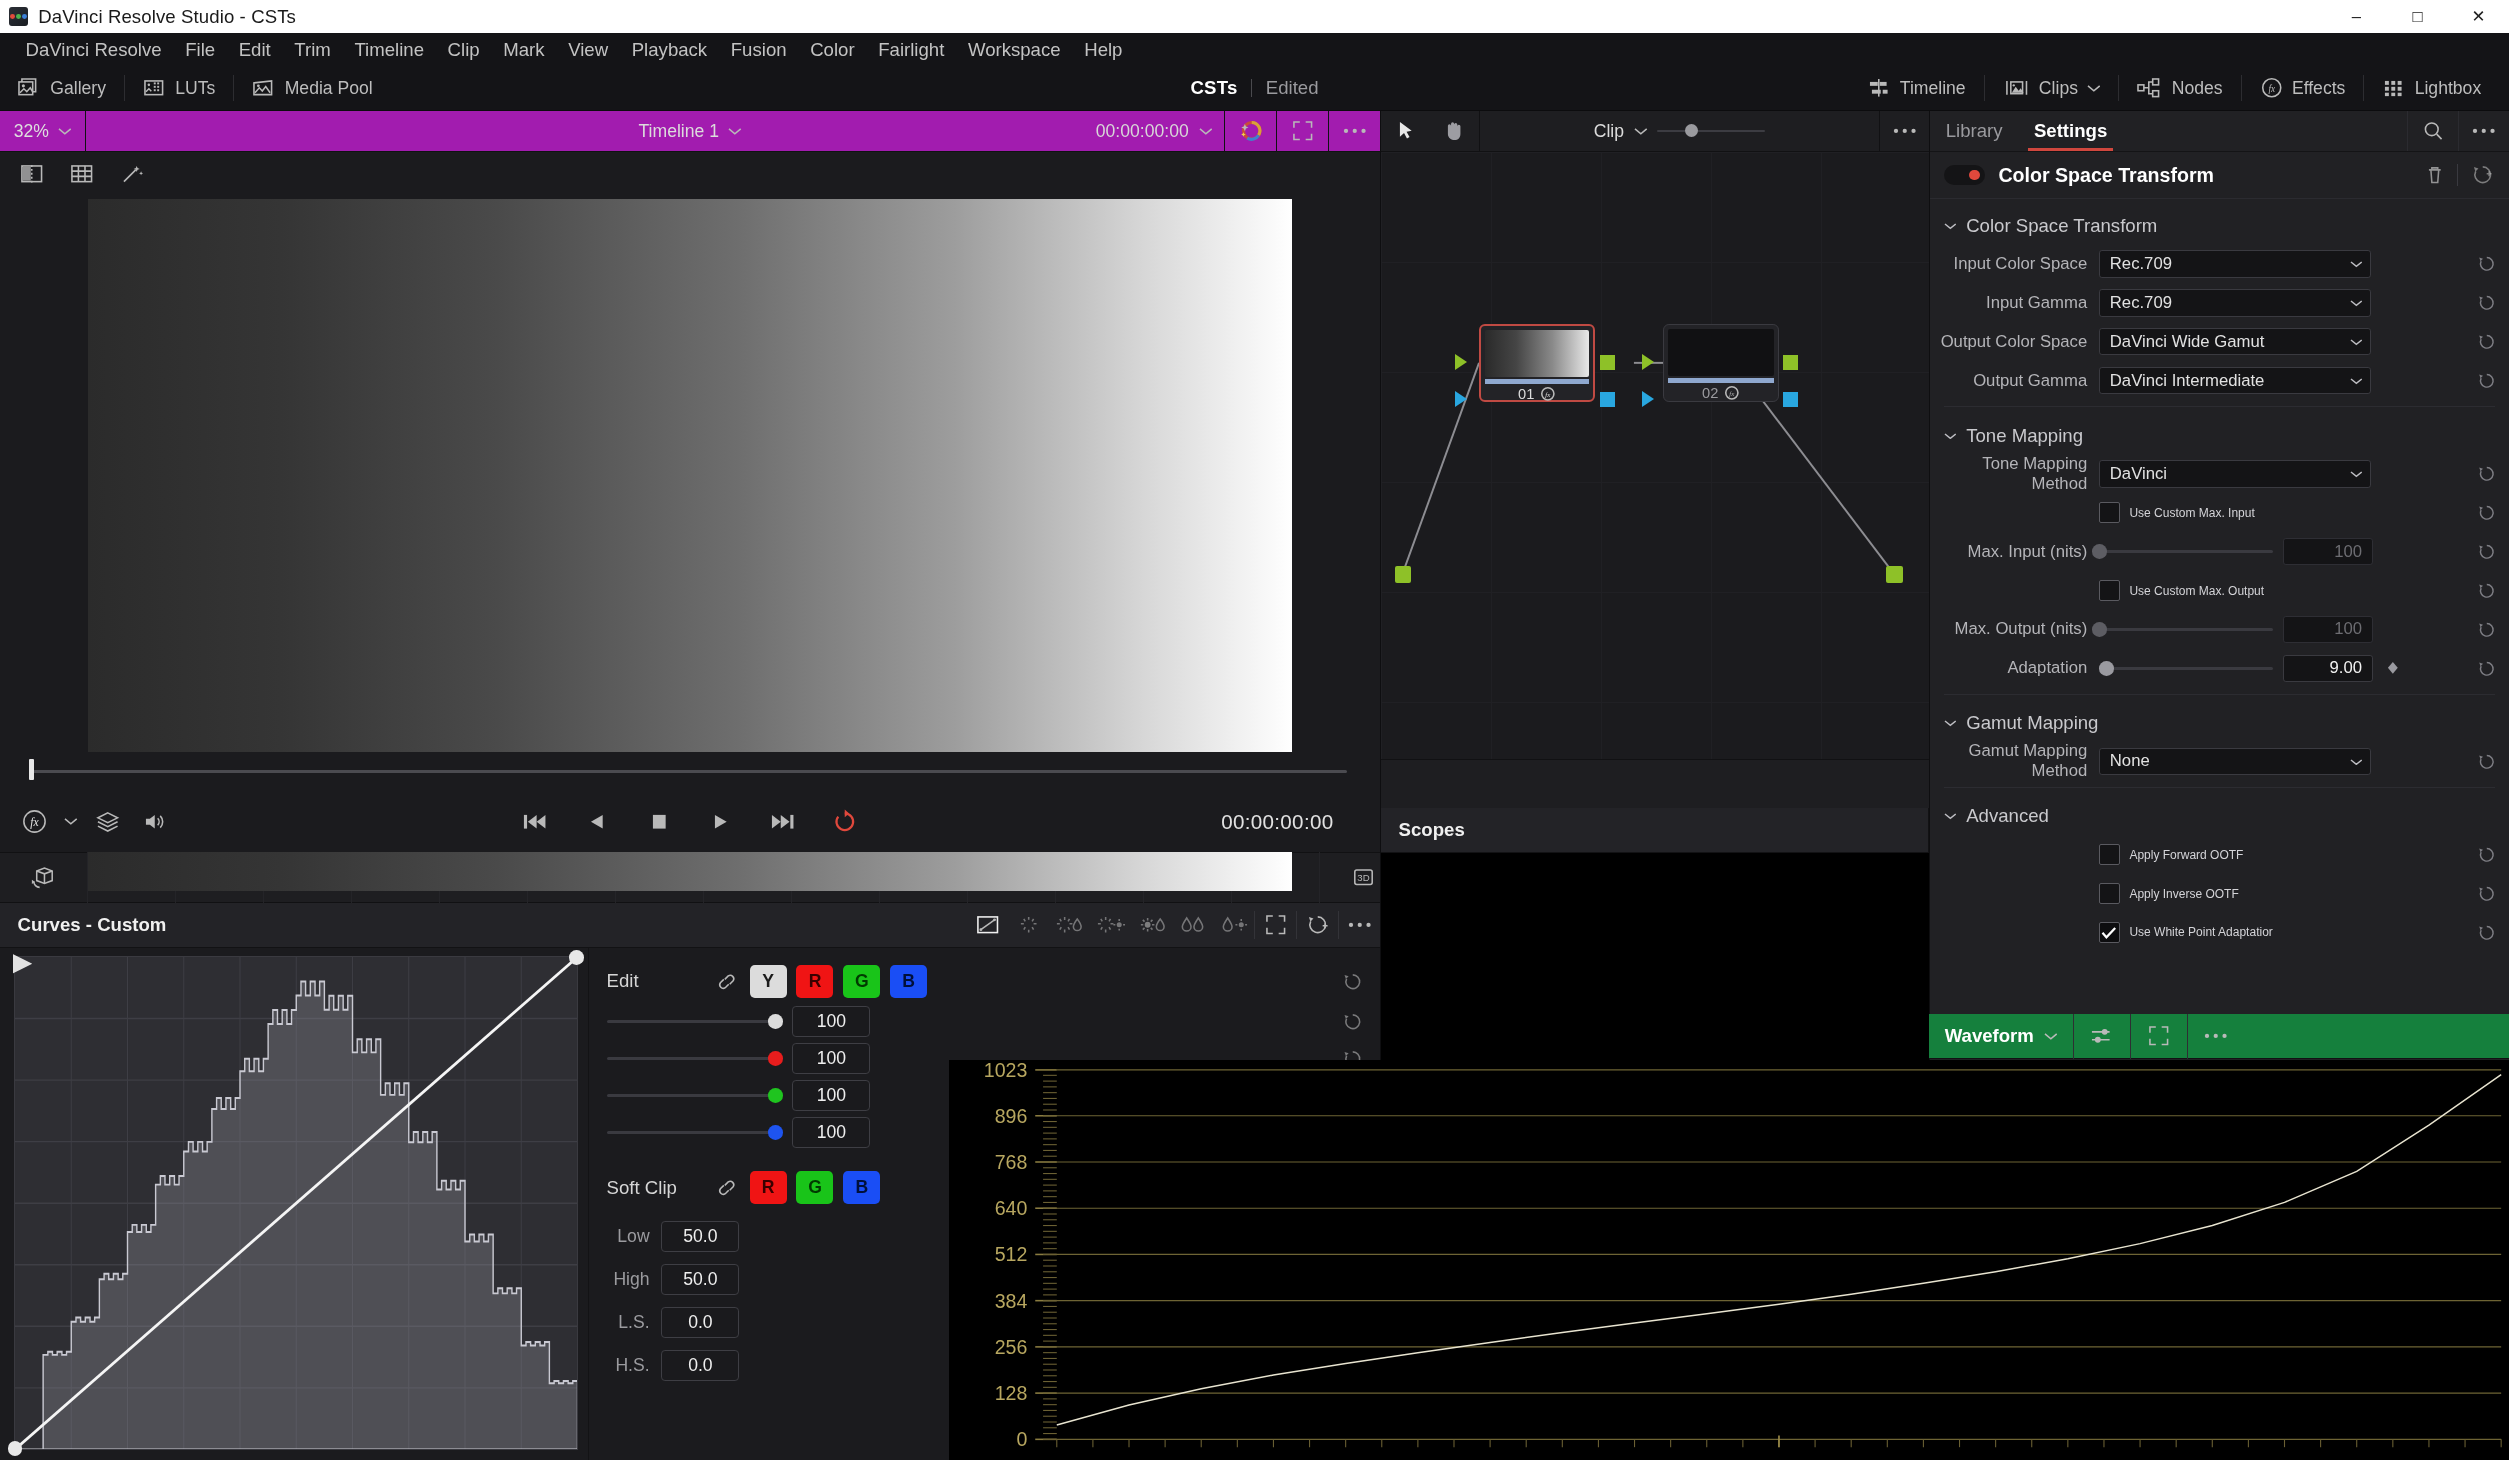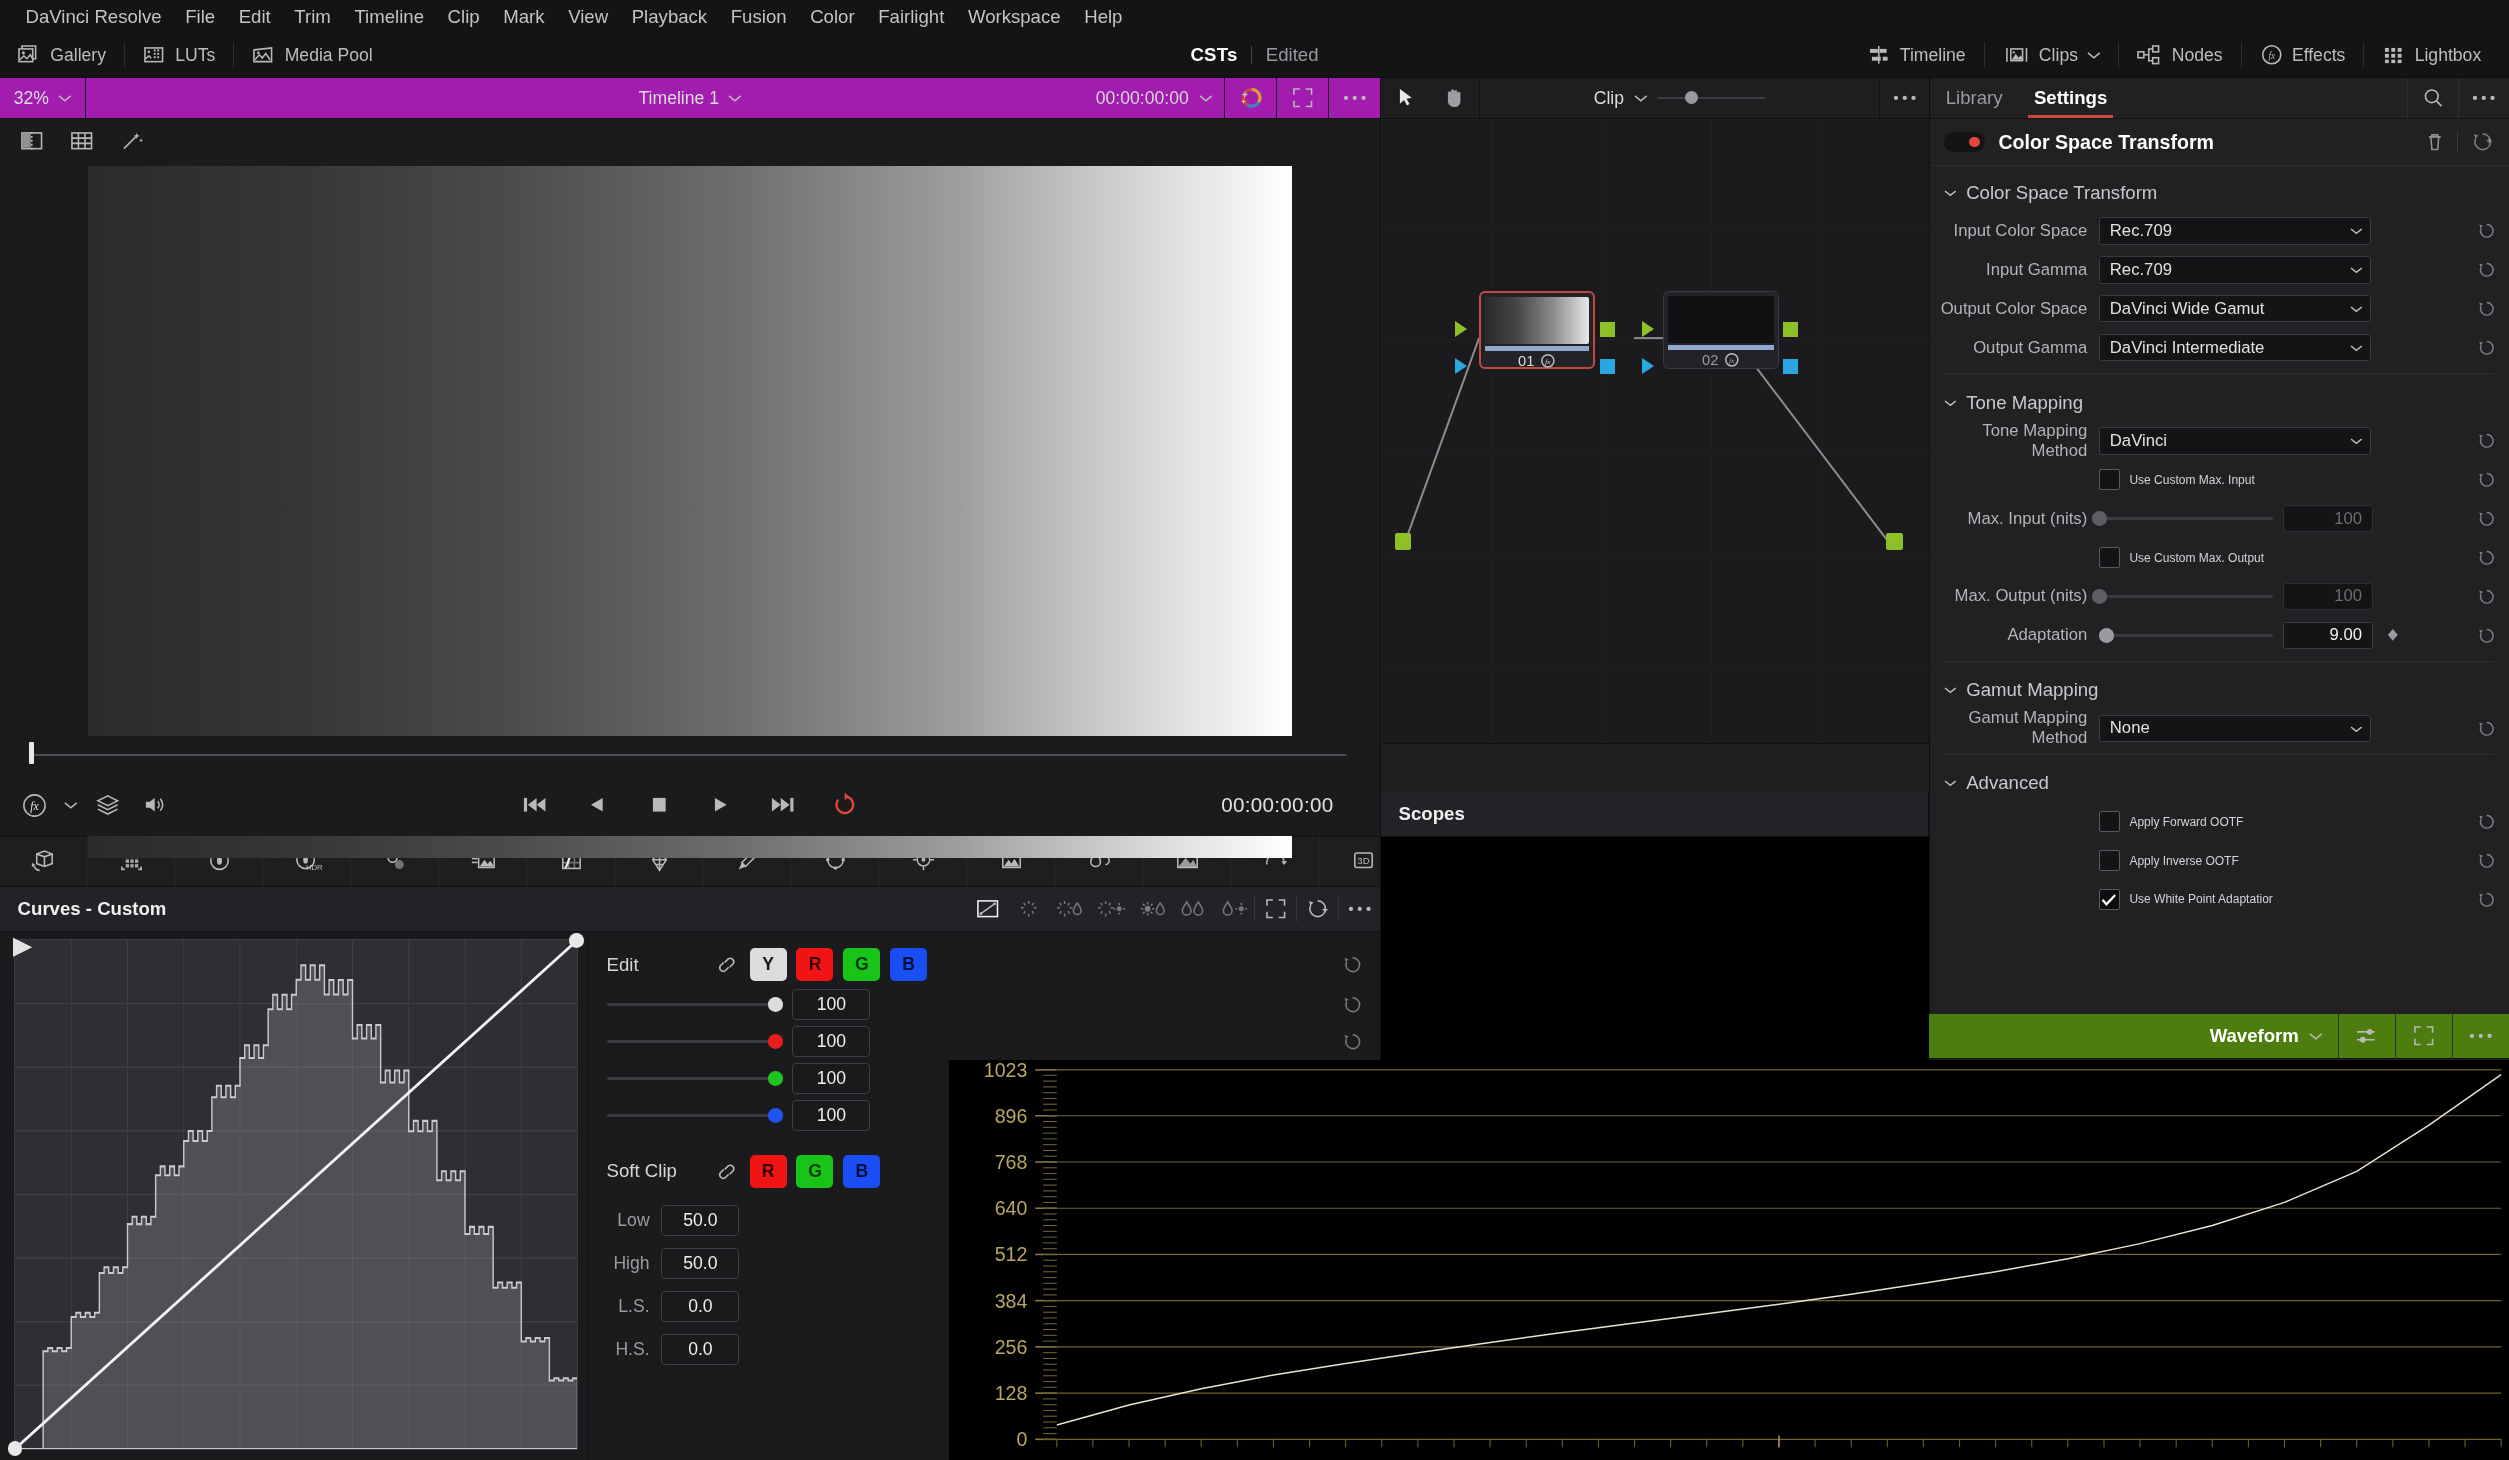--- a/index.html
+++ b/index.html
@@ -189,20 +189,35 @@
   .pnum.dim{ color:#6d6d72;border-color:#2e2e34;}
   .pnum.lit{ color:#f2f2f2;}
   .rst{ width:25.5px;display:flex;justify-content:center;}
   .divider{ height:1px;background:#2c2c31;margin:7.8px 13.7px;}
 </style>
 </head>
 <body>
 
 <div class="app">
 
+  <div class="titlebar">
+    <div class="tb-ico">
+      <div class="tb-dots">
+        <i style="background:#e24b3c"></i>
+          <i style="background:#4db24d"></i>
+          <i style="background:#3b7fd6"></i>
+      </div>
+    </div>
+    <div class="tb-title">DaVinci Resolve Studio - CSTs</div>
+    <div class="tb-btns">
+      <div class="tb-btn">–</div>
+      <div class="tb-btn">□</div>
+      <div class="tb-btn close">✕</div>
+    </div>
+  </div>
 
   <div class="menubar" id="menubar">
       <div class="mi">DaVinci Resolve</div>
       <div class="mi">File</div>
       <div class="mi">Edit</div>
       <div class="mi">Trim</div>
       <div class="mi">Timeline</div>
       <div class="mi">Clip</div>
       <div class="mi">Mark</div>
       <div class="mi">View</div>
@@ -1299,22 +1314,22 @@
                 <path fill="none" stroke="#7e7e84" stroke-width="1.6" d="M12 5a7 7 0 1 1-6.3 4"></path>
                 <path fill="#7e7e84" d="M3.6 5l4.2 1.3L5 9.2z"></path>
               </svg>
             </div>
           </div>
         </div>
     </div>
   </div>
 </div>
 
-<div style="position:absolute;left:1929px;top:1014px;width:580px;height:45px;background:#4d7c0f;
-            border-bottom:1px solid #121214;display:flex;align-items:center;justify-content:flex-end;">
+<div style="position:absolute;left:1929px;top:1014px;width:580px;height:45px;background:#15803d;
+            border-bottom:1px solid #121214;display:flex;align-items:center;">
   <div class="wf-sel">
     <span>Waveform</span>
     <span>
         <svg width="13.7" height="8.8" viewBox="0 0 14 9">
           <path class="ic" d="M1 2l6 5 6-5"></path>
         </svg>
       </span>
   </div>
   <div class="sch-btn">
     <svg width="25.5" height="21.6" viewBox="0 0 26 22">

